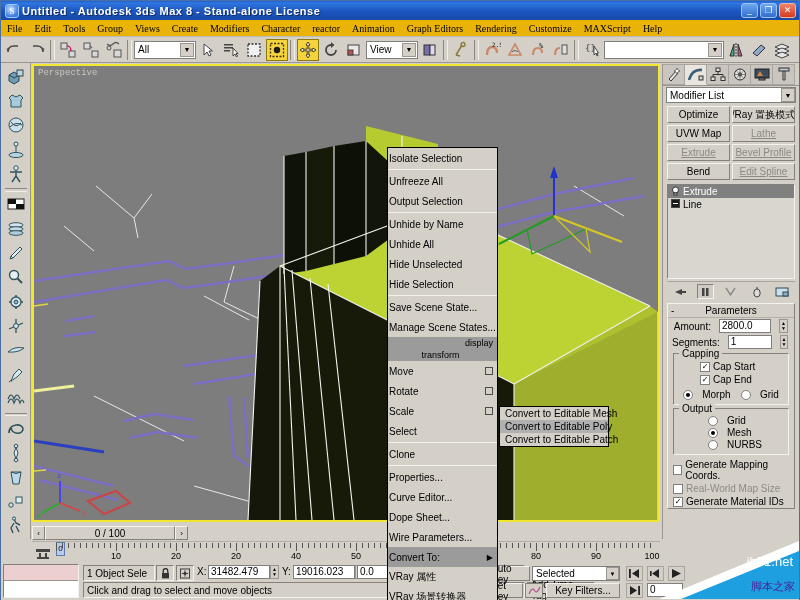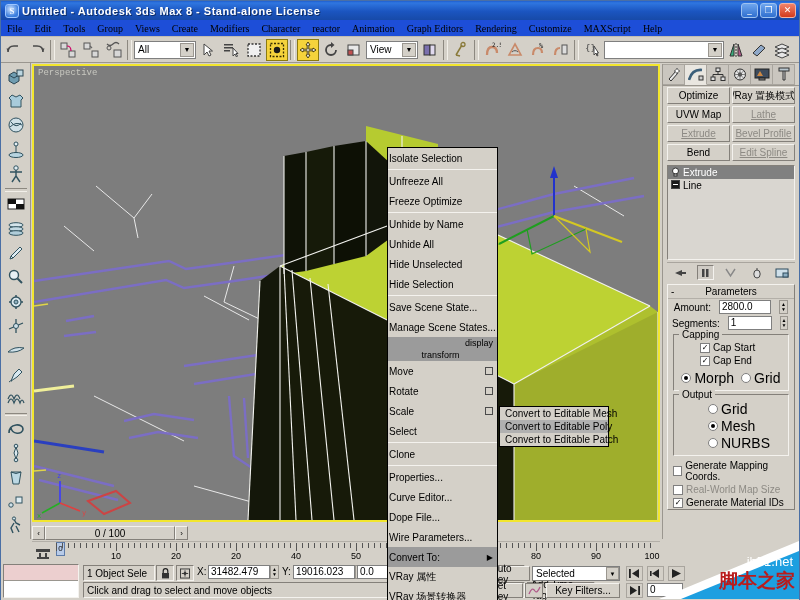--- a/index.html
+++ b/index.html
@@ -47,21 +47,21 @@
   }
   #titlebar .tb-btn.close {
     background: linear-gradient(180deg,#f2836a,#d23b1c);
     border-color: #f3b4a3;
     font-weight: bold;
   }
 
   
   #menubar {
     position: absolute; left: 0; top: 19px; width: 798px; height: 17px;
-    background: #1d4ed8;
+    background: #eab308;
     display: flex; align-items: center;
     border-bottom: 1px solid #bfbbb3;
   }
   #menubar .mi {
     padding: 1px 6px; font-size: 10px; color: #000; white-space: nowrap;
     font-family: "Liberation Serif", serif;
   }
 
   
   #toolbar {
@@ -190,21 +190,21 @@
   }
   .group {
     margin: 3px 5px; border: 1px solid; border-color: #84807a #f4f2ee #f4f2ee #84807a;
     padding: 6px 4px 4px 4px; position: relative;
   }
   .group > .glabel {
     position: absolute; top: -6px; left: 5px; background: #d4d0c8; padding: 0 3px; font-size: 10px;
   }
   .chkrow { display: flex; align-items: center; gap: 3px; font-size: 10px; padding: 1px 0 1px 22px; }
   .chk { width: 10px; height: 10px; background: #fff; border: 1px solid #7f7f7f; font-size: 8px; line-height: 8px; text-align: center; color: #000; }
-  .radrow { display: flex; align-items: center; gap: 3px; font-size: 14px; }
+  .radrow { display: flex; align-items: center; gap: 9px; font-size: 10px; }
   .rad { width: 10px; height: 10px; border-radius: 50%; background: #fff; border: 1px solid #7f7f7f; position: relative; }
   .rad.on::after { content: ""; position: absolute; left: 2px; top: 2px; width: 4px; height: 4px; border-radius: 50%; background: #000; }
 
   
   #timeslider {
     position: absolute; left: 31px; top: 524px; width: 628px; height: 16px;
     display: flex; align-items: center; background: #d4d0c8;
   }
   .tsbtn {
     width: 13px; height: 14px; background: #d4d0c8;
@@ -304,21 +304,21 @@
   }
   #watermark .wm-blue {
     position: absolute; right: 0; bottom: 0; width: 0; height: 0;
     border-left: 118px solid transparent; border-bottom: 48px solid #1d9fe0;
   }
   #watermark .wm-t1 {
     position: absolute; right: 6px; bottom: 30px; color: #fff; font-size: 13px;
     font-family: "Liberation Sans", sans-serif;
   }
   #watermark .wm-t2 {
-    position: absolute; right: 4px; bottom: 5px; color: #b91c1c; font-size: 19px; font-weight: bold;
+    position: absolute; right: 4px; bottom: 5px; color: #4c1d95; font-size: 11px; font-weight: normal;
     font-family: "DejaVu Sans", sans-serif;
   }
 </style>
 </head>
 <body>
 
 <div id="app">
 
   <div id="titlebar">
     <div class="tb-icon">S</div>
@@ -771,21 +771,21 @@
         </g>
       </svg>
       <div id="vp-label">Perspective</div>
     </div>
   </div>
 
   <div id="ctxmenu">
     <div class="cm-item">Isolate Selection</div>
     <div class="cm-sep"></div>
     <div class="cm-item">Unfreeze All</div>
-    <div class="cm-item">Freeze Optimize</div>
+    <div class="cm-item">Output Selection</div>
     <div class="cm-sep"></div>
     <div class="cm-item">Unhide by Name</div>
     <div class="cm-item">Unhide All</div>
     <div class="cm-item">Hide Unselected</div>
     <div class="cm-item">Hide Selection</div>
     <div class="cm-sep"></div>
     <div class="cm-item">Save Scene State...</div>
     <div class="cm-item">Manage Scene States...</div>
     <div class="cm-head">display</div>
     <div class="cm-head left">transform</div>
@@ -800,21 +800,21 @@
     <div class="cm-item">
       <span>Scale</span>
       <span class="cmchk"></span>
     </div>
     <div class="cm-item">Select</div>
     <div class="cm-sep"></div>
     <div class="cm-item">Clone</div>
     <div class="cm-sep"></div>
     <div class="cm-item">Properties...</div>
     <div class="cm-item">Curve Editor...</div>
-    <div class="cm-item">Dope File...</div>
+    <div class="cm-item">Dope Sheet...</div>
     <div class="cm-item">Wire Parameters...</div>
     <div class="cm-item sel">
       <span>Convert To:</span>
       <span class="cmarrow">▶</span>
     </div>
     <div class="cm-item">VRay 属性</div>
     <div class="cm-item">VRay 场景转换器</div>
     <div class="cm-item">VRay 网格导出</div>
     <div class="cm-item">VRay VFB</div>
 
@@ -863,20 +863,24 @@
       </div>
       <div class="cp-tab">
         <svg width="16" height="15" viewBox="0 0 16 15">
             <path d="M7 3 L9 3 L9 13 L7 13 Z" fill="#cfcfcf" stroke="#333"></path>
             <rect x="3" y="1" width="10" height="3" fill="#b9c7cf" stroke="#333"></rect>
           </svg>
       </div>
     </div>
 
 
+    <div class="modlist">
+      <span>Modifier List</span>
+      <span class="arrow">▼</span>
+    </div>
 
     <div class="btngrid">
       <div class="mbtn">Optimize</div>
       <div class="mbtn">/Ray 置换模式</div>
       <div class="mbtn">UVW Map</div>
       <div class="mbtn dim">Lathe</div>
       <div class="mbtn dim">Extrude</div>
       <div class="mbtn dim">Bevel Profile</div>
       <div class="mbtn">Bend</div>
       <div class="mbtn dim">Edit Spline</div>

